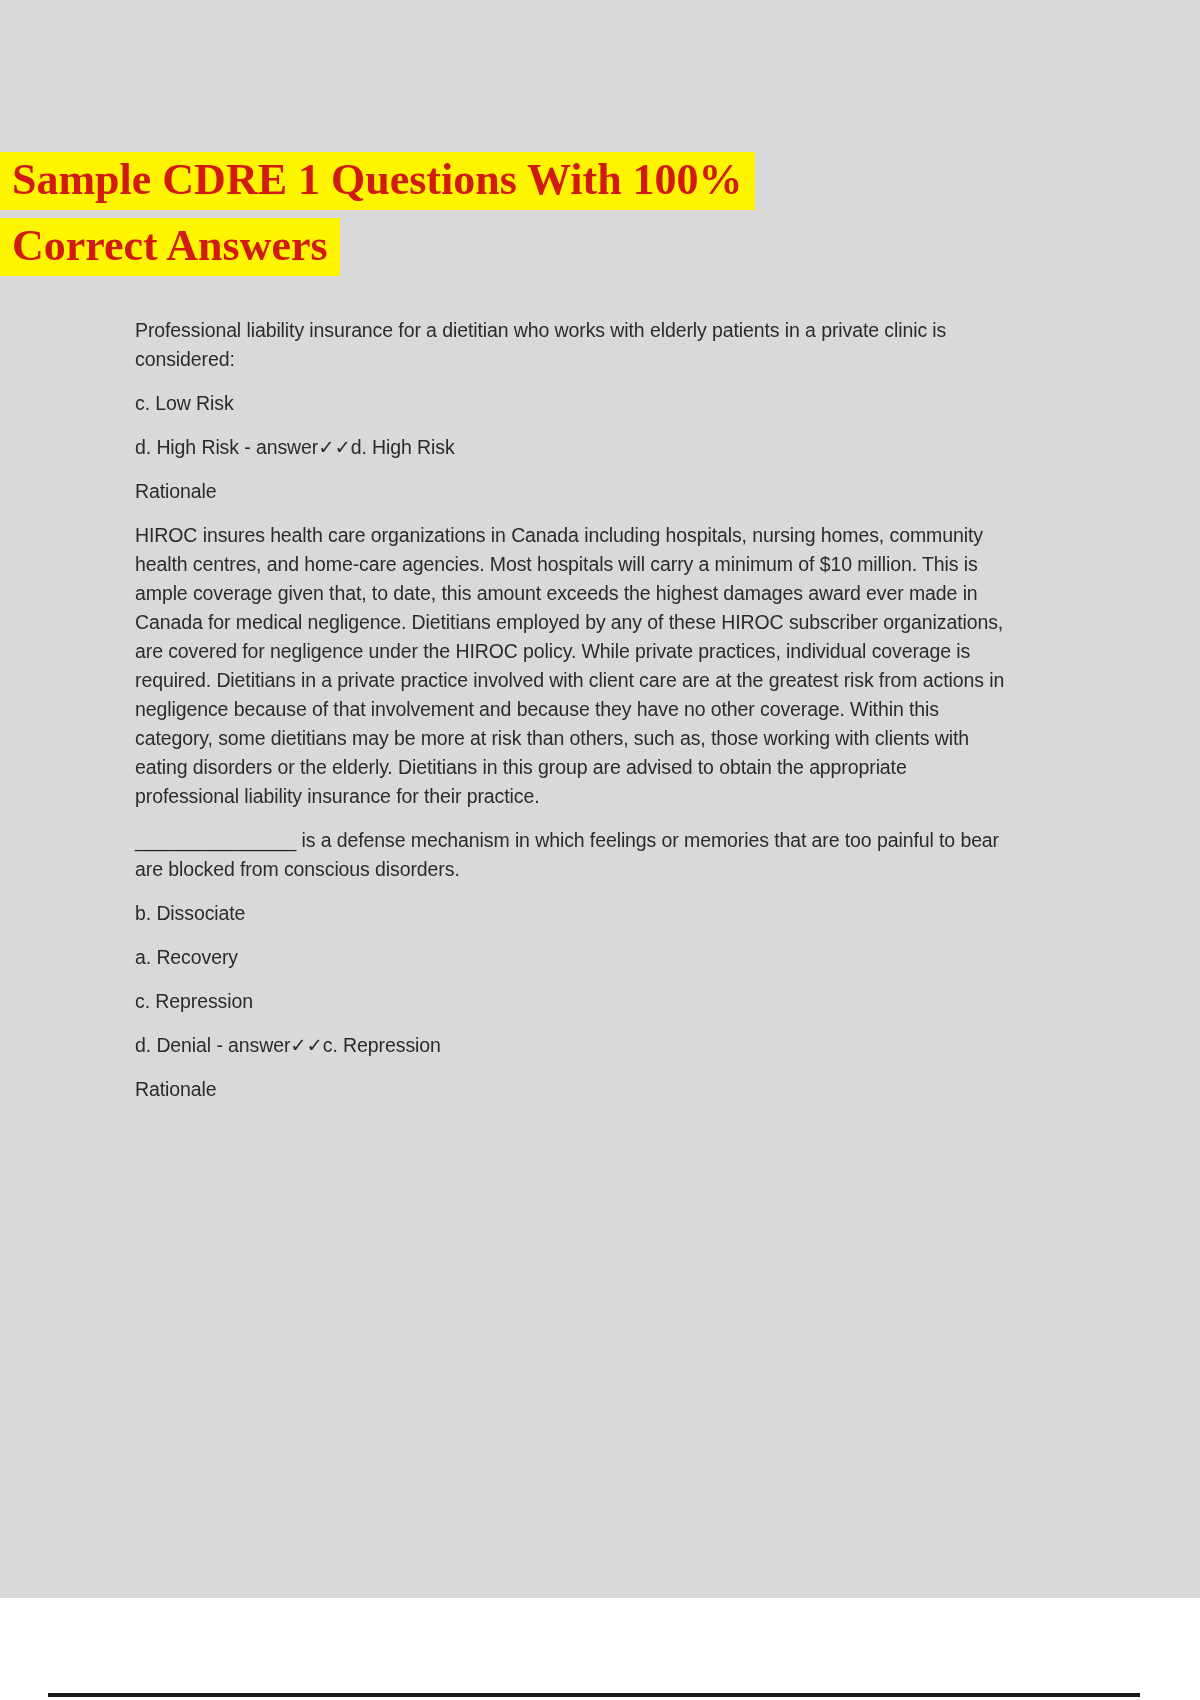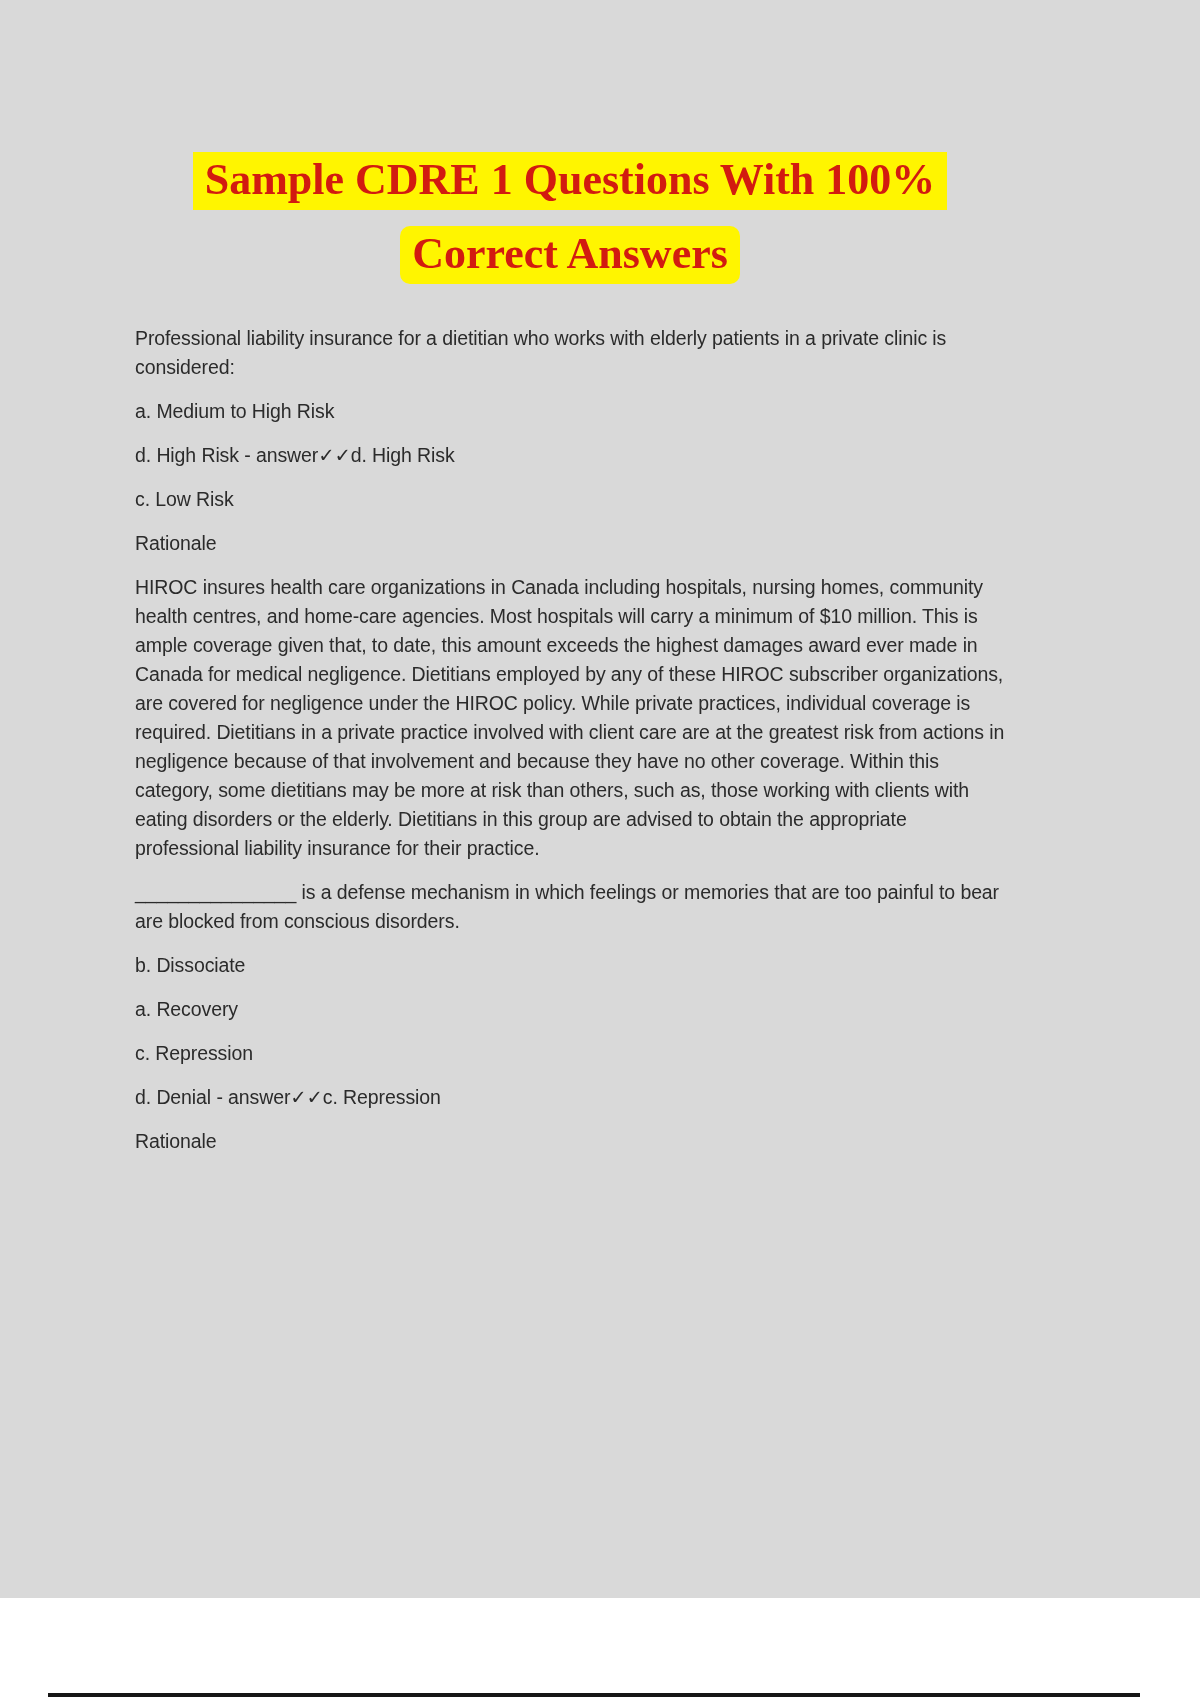--- a/index.html
+++ b/index.html
@@ -18,35 +18,33 @@
   }
   .paper {
     width: 1200px;
     height: 1598px;
     background: #d9d9d9;
     overflow: hidden;
   }
   .title-wrap {
     padding-top: 152px;
     width: 1140px;
-    text-align: center;
   }
   .title-line {
     display: inline-block;
     background: #fff500;
     color: #d21b10;
     font-family: "Liberation Serif", serif;
     font-weight: bold;
     font-size: 44px;
     line-height: 1.18;
     padding: 2px 12px 4px 12px;
   }
   .title-line.second {
-    margin-top: 16px;
-    border-radius: 10px;
+    margin-top: 8px;
   }
   .content {
     margin: 40px 4px 0 135px;
     width: 872px;
     color: #2b2b2b;
     font-size: 19.5px;
     line-height: 29px;
     letter-spacing: -0.1px;
   }
   .content p {
@@ -74,26 +72,25 @@
 
     <div class="title-wrap">
       <span class="title-line">Sample CDRE 1 Questions With 100%</span><br>
       <span class="title-line second">Correct Answers</span>
     </div>
 
     <div class="content">
 
       <p>Professional liability insurance for a dietitian who works with elderly patients in a private clinic is considered:</p>
 
-      <p>a. Medium to High Risk</p>
 
 
+      <p>c. Low Risk</p>
+
       <p>d. High Risk - answer✓✓d. High Risk</p>
-
-      <p>c. Low Risk</p>
 
       <p>Rationale</p>
 
       <p>HIROC insures health care organizations in Canada including hospitals, nursing homes, community health centres, and home-care agencies. Most hospitals will carry a minimum of $10 million. This is ample coverage given that, to date, this amount exceeds the highest damages award ever made in Canada for medical negligence. Dietitians employed by any of these HIROC subscriber organizations, are covered for negligence under the HIROC policy. While private practices, individual coverage is required. Dietitians in a private practice involved with client care are at the greatest risk from actions in negligence because of that involvement and because they have no other coverage. Within this category, some dietitians may be more at risk than others, such as, those working with clients with eating disorders or the elderly. Dietitians in this group are advised to obtain the appropriate professional liability insurance for their practice.</p>
 
       <p>_______________ is a defense mechanism in which feelings or memories that are too painful to bear are blocked from conscious disorders.</p>
 
       <p>b. Dissociate</p>
 
       <p>a. Recovery</p>

